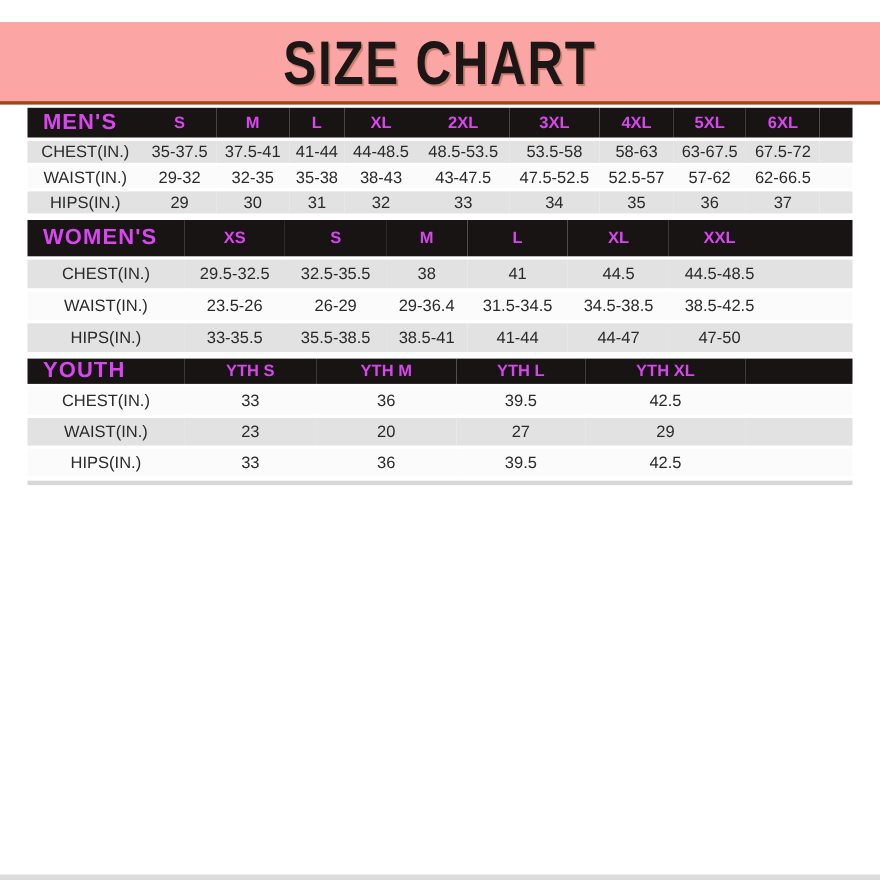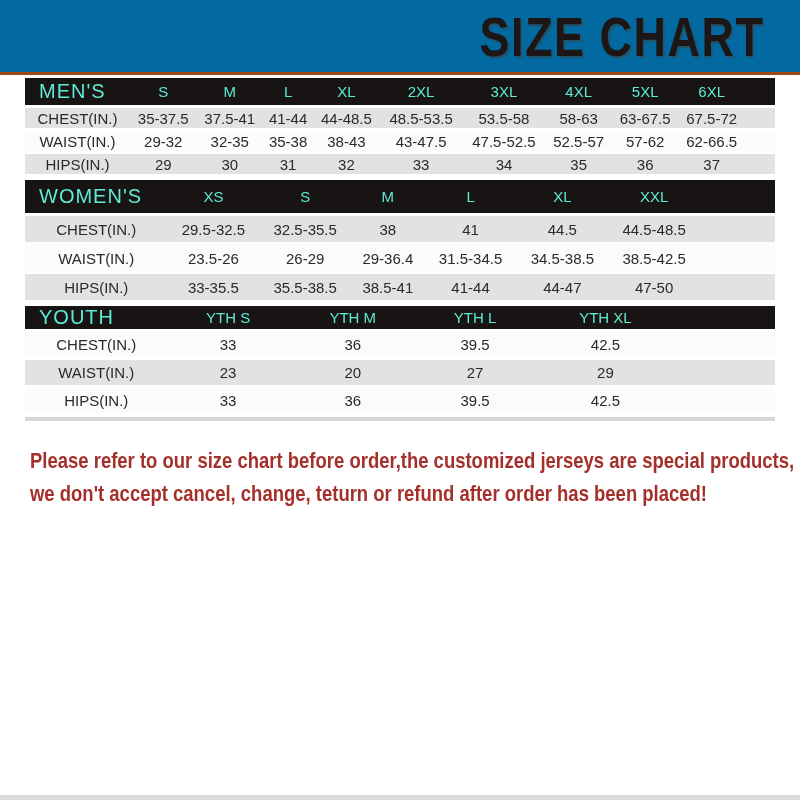--- a/index.html
+++ b/index.html
@@ -4,22 +4,22 @@
 <style>
   * { margin:0; padding:0; box-sizing:border-box; }
   html,body { background:#ffffff; }
   .page {
     width:800px; height:800px; overflow:hidden; position:relative;
     background:#ffffff; font-family:"Liberation Sans", sans-serif;
   }
 
   
   .banner {
-    height:75px; background:#0369a1; border-bottom:3px solid #9C4A12;
-    display:flex; align-items:center; justify-content:flex-end;
+    height:75px; background:#fca5a5; border-bottom:3px solid #9C4A12;
+    display:flex; align-items:center; justify-content:center;margin-top:20px;
   }
   .banner-title {
     display:inline-block; transform:scaleX(0.80); transform-origin:center;
     font-size:56px; font-weight:bold; color:#1C1616; letter-spacing:2px;
     text-shadow:2px 2px 1px rgba(100,45,0,0.35); white-space:nowrap;
   }
 
   
   .heading { text-align:center; }
   .heading .cond {
@@ -30,21 +30,21 @@
   .sec-men   .heading { margin:12px 0 13px; }
   .sec-women .heading { margin:19px 0 13px; }
   .sec-youth .heading { margin:42px 0 14px; }
 
   
   table.size-table {
     width:750px; margin:0 auto; border-collapse:separate; border-spacing:0 3px;
     table-layout:auto;
   }
   table.size-table th {
-    background:#181414; color:#5eead4; font-weight:normal; font-size:15px;
+    background:#181414; color:#d946ef; font-weight:bold; font-size:15px;
     text-align:center; vertical-align:middle;
   }
   table.size-table th.corner {
     text-align:left; padding-left:14px; font-size:20px; letter-spacing:1px;
   }
   table.size-table th.filler, table.size-table td.filler { padding:0; }
   table.size-table th.filler { background:#181414; }
   table.size-table td {
     font-size:15px; color:#2A2A2A; text-align:center; vertical-align:middle;
     white-space:nowrap;
@@ -238,19 +238,15 @@
               <td>42.5</td>
               <td class="filler"></td>
             </tr>
           </tbody>
         </table>
       <div class="closing-bar"></div>
     </section>
 
   </main>
 
-  <footer class="disclaimer">
-    <p><span class="cond-left">Please refer to our size chart before order,the customized jerseys are special products,</span></p>
-    <p><span class="cond-left">we don't accept cancel, change, teturn or refund after order has been placed!</span></p>
-  </footer>
 
   <div class="bottom-strip"></div>
 </div>
 
 </body></html>

